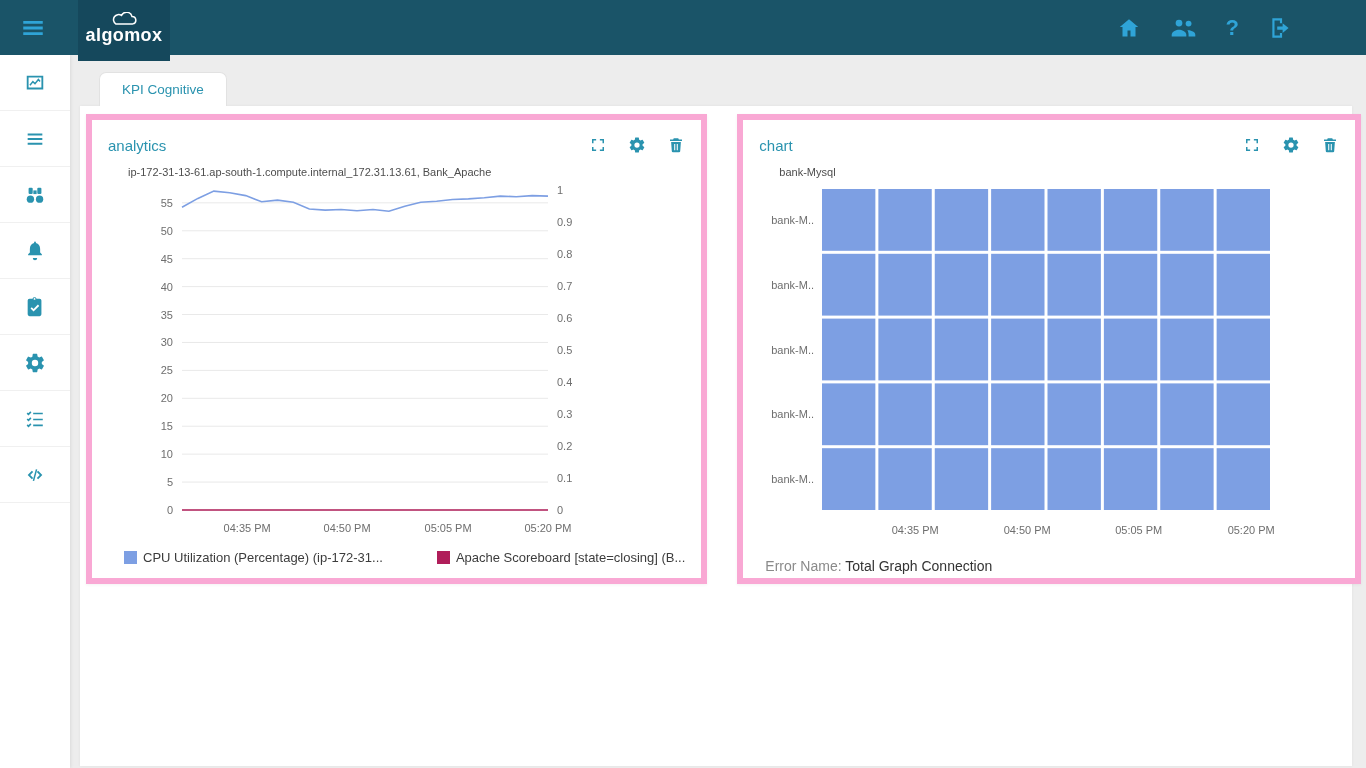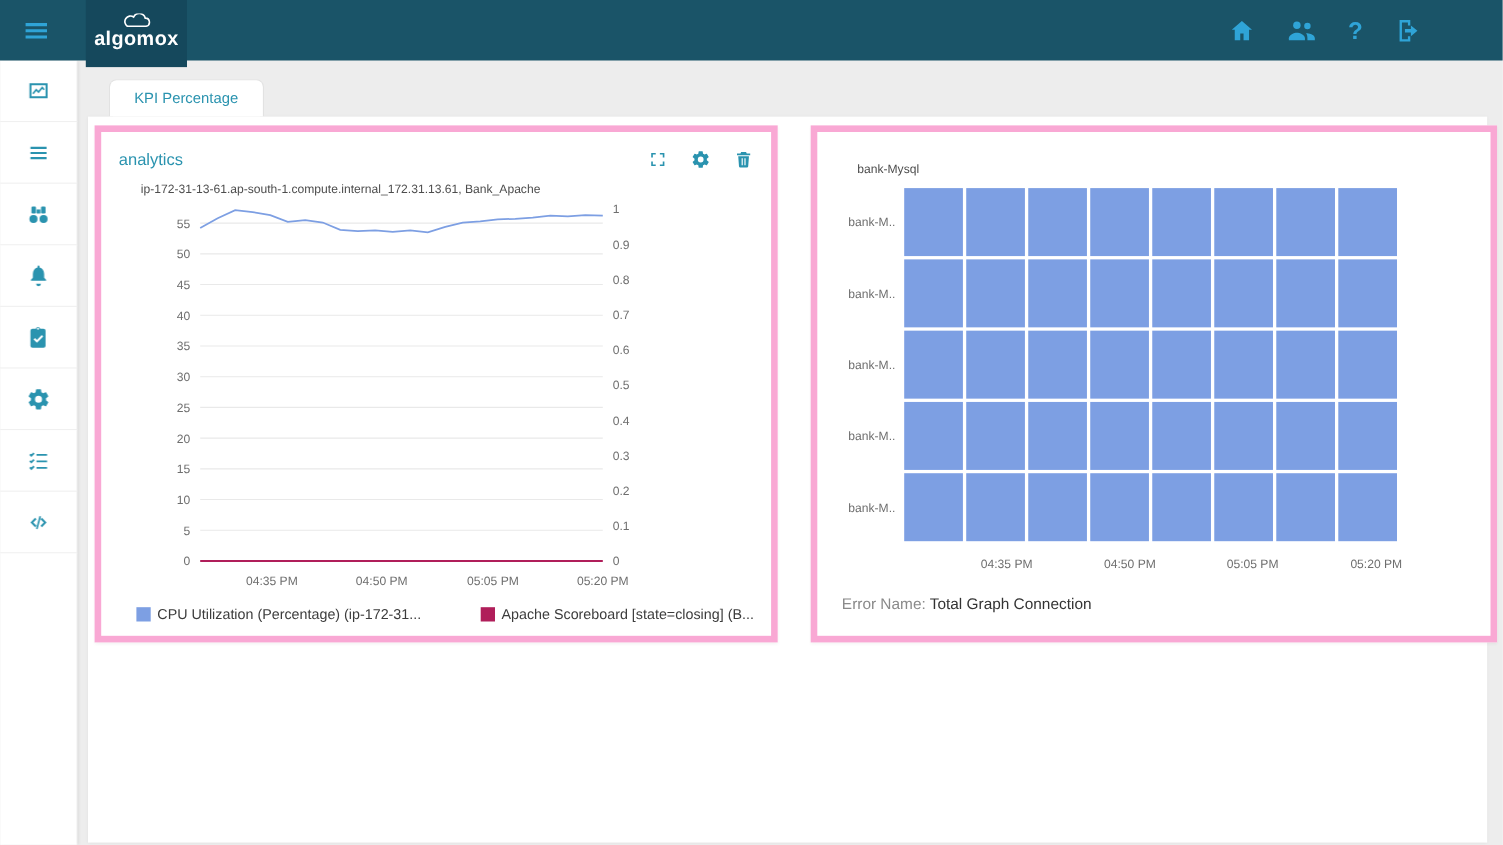--- a/index.html
+++ b/index.html
@@ -189,21 +189,21 @@
   <div class="side-item">
       <svg class="ic" width="22" height="22">
         <use href="#i-code"></use>
       </svg>
     </div>
 </aside>
 
 <main class="main">
   <div class="tabbar">
     <div class="tab">
-      <span>KPI Percentage</span>
+      <span>KPI Cognitive</span>
     </div>
   </div>
 
   <div class="panel">
 
     <div class="cards">
 
       <section class="card">
         <div class="card-head">
           <h2 class="card-title">analytics</h2>
@@ -269,20 +269,34 @@
             <span>CPU Utilization (Percentage) (ip-172-31...</span>
           </div>
           <div class="legend-item">
             <span class="sw" style="background: rgb(176, 30, 90);"></span>
             <span>Apache Scoreboard [state=closing] (B...</span>
           </div>
         </div>
       </section>
 
       <section class="card">
+        <div class="card-head">
+          <h2 class="card-title">chart</h2>
+          <div class="card-actions">
+            <svg class="ic act-ic" width="18" height="18">
+                <use href="#i-expand"></use>
+              </svg>
+            <svg class="ic act-ic" width="18" height="18">
+                <use href="#i-gear"></use>
+              </svg>
+            <svg class="ic act-ic" width="18" height="18">
+                <use href="#i-trash"></use>
+              </svg>
+          </div>
+        </div>
         <div class="card-sub sub2">bank-Mysql</div>
         <svg id="heatmap-chart" width="580" height="368">
             <rect x="63" y="9" width="53.375" height="61.8" fill="#7d9fe3"></rect>
             <rect x="119.375" y="9" width="53.375" height="61.8" fill="#7d9fe3"></rect>
             <rect x="175.75" y="9" width="53.375" height="61.8" fill="#7d9fe3"></rect>
             <rect x="232.125" y="9" width="53.375" height="61.8" fill="#7d9fe3"></rect>
             <rect x="288.5" y="9" width="53.375" height="61.8" fill="#7d9fe3"></rect>
             <rect x="344.875" y="9" width="53.375" height="61.8" fill="#7d9fe3"></rect>
             <rect x="401.25" y="9" width="53.375" height="61.8" fill="#7d9fe3"></rect>
             <rect x="457.625" y="9" width="53.375" height="61.8" fill="#7d9fe3"></rect>

